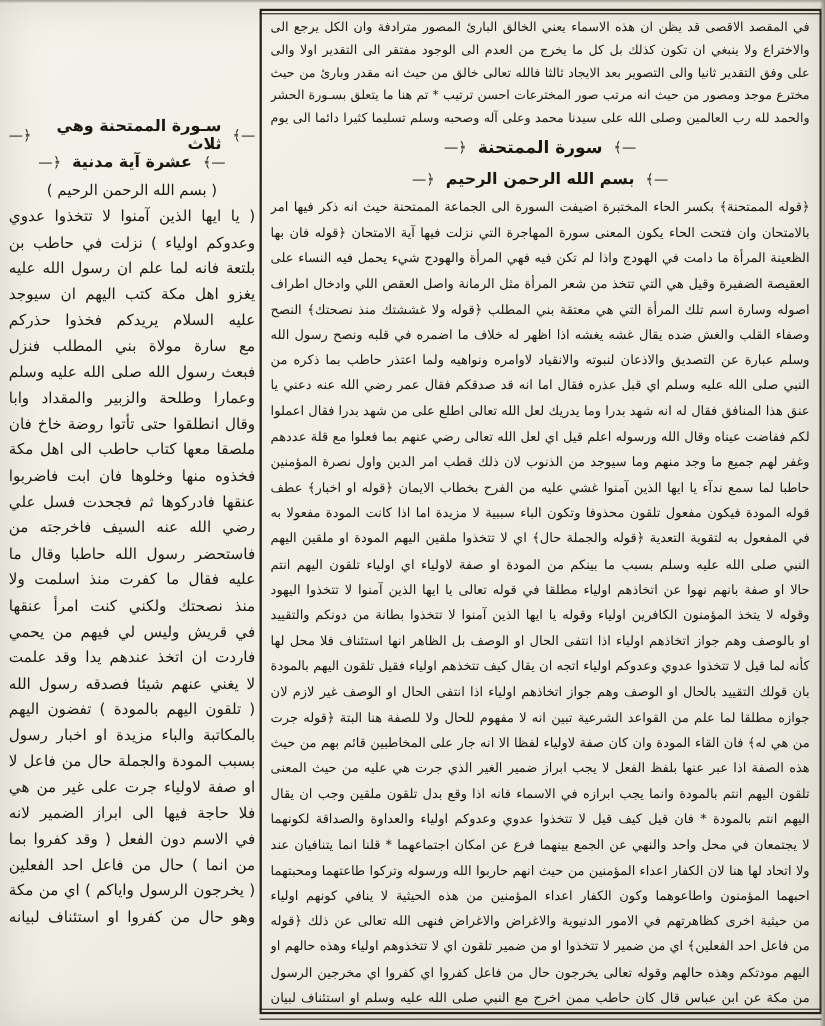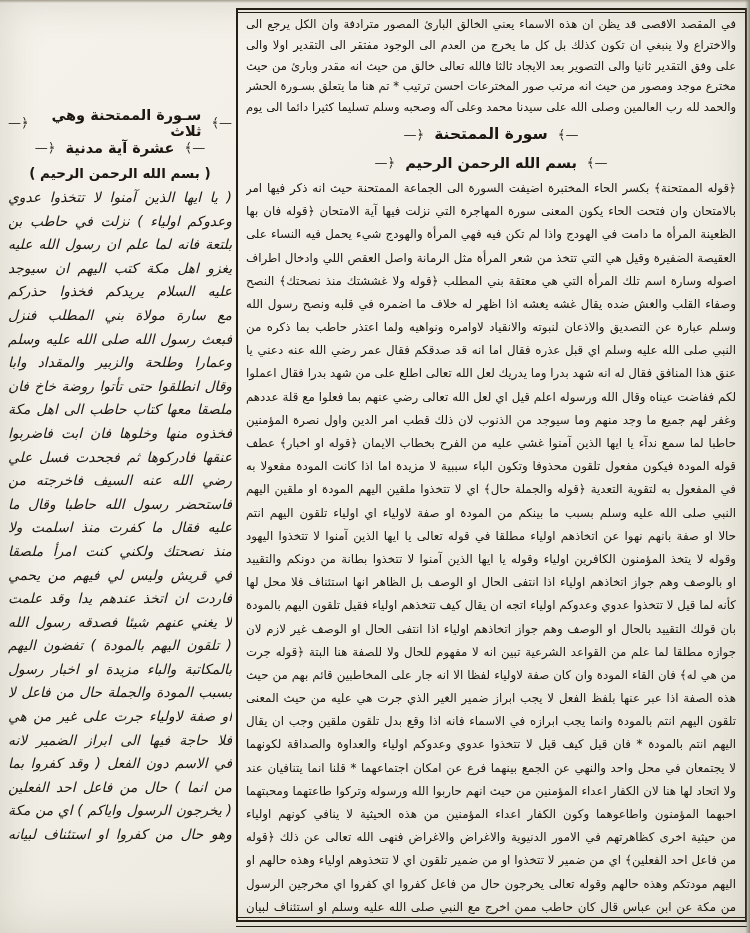--- a/index.html
+++ b/index.html
@@ -38,22 +38,22 @@
   .hdr{display:flex;justify-content:center;align-items:center;gap:10px;
     direction:rtl;font-weight:bold;}
   .surah-hdr{height:29px;font-size:15.5px;margin-top:2px;}
   .basmala-hdr{height:28px;font-size:14.5px;}
   .orn{font-weight:normal;font-size:13px;letter-spacing:-1px;color:#241e14;}
 
   
   .margin-col{position:absolute;left:8px;top:110px;width:224px;direction:rtl;}
   .m-title .hdr{font-size:14.5px;height:25px;font-weight:bold;}
   .m-basmala{text-align:center;font-size:13.5px;height:26px;line-height:26px;
-    font-weight:bold;}
-  .m-lines .line{font-size:13.8px;line-height:23.6px;max-height:23.6px;font-weight:500;font-style:italic;}
+    font-weight:normal;}
+  .m-lines .line{font-size:13.8px;line-height:23.6px;max-height:23.6px;font-weight:500;}
 </style>
 </head>
 <body>
 
 <div class="page">
 
   <div class="margin-col">
     <div class="m-title">
       <div class="hdr">
         <span class="orn">—﴾</span>
@@ -76,21 +76,21 @@
         <div class="line">مع سارة مولاة بني المطلب فنزل جبرائيل</div>
         <div class="line">فبعث رسول الله صلى الله عليه وسلم عليا</div>
         <div class="line">وعمارا وطلحة والزبير والمقداد وابا مرثد</div>
         <div class="line">وقال انطلقوا حتى تأتوا روضة خاخ فان بها</div>
         <div class="line">ملصقا معها كتاب حاطب الى اهل مكة</div>
         <div class="line">فخذوه منها وخلوها فان ابت فاضربوا</div>
         <div class="line">عنقها فادركوها ثم فجحدت فسل علي</div>
         <div class="line">رضي الله عنه السيف فاخرجته من عقيصتها</div>
         <div class="line">فاستحضر رسول الله حاطبا وقال ما حملك</div>
         <div class="line">عليه فقال ما كفرت منذ اسلمت ولا غششتك</div>
-        <div class="line">منذ نصحتك ولكني كنت امرأ ملصقا</div>
+        <div class="line">منذ نصحتك ولكني كنت امرأ عنقها</div>
         <div class="line">في قريش وليس لي فيهم من يحمي اهلي</div>
         <div class="line">فاردت ان اتخذ عندهم يدا وقد علمت ان كتابي</div>
         <div class="line">لا يغني عنهم شيئا فصدقه رسول الله وعذره</div>
         <div class="line">( تلقون اليهم بالمودة ) تفضون اليهم المودة</div>
         <div class="line">بالمكاتبة والباء مزيدة او اخبار رسول الله</div>
         <div class="line">بسبب المودة والجملة حال من فاعل لا تتخذوا</div>
         <div class="line">او صفة لاولياء جرت على غير من هي له</div>
         <div class="line">فلا حاجة فيها الى ابراز الضمير لانه مشروط</div>
         <div class="line">في الاسم دون الفعل ( وقد كفروا بما جاءكم</div>
         <div class="line">من انما ) حال من فاعل احد الفعلين</div>

